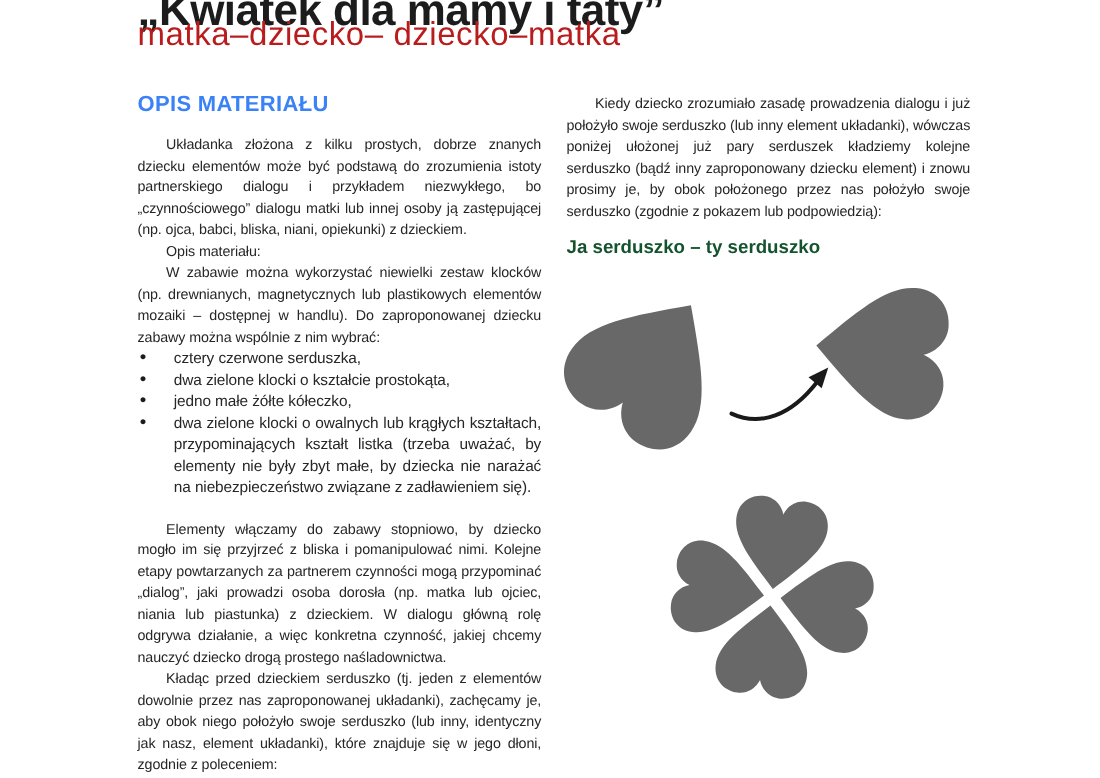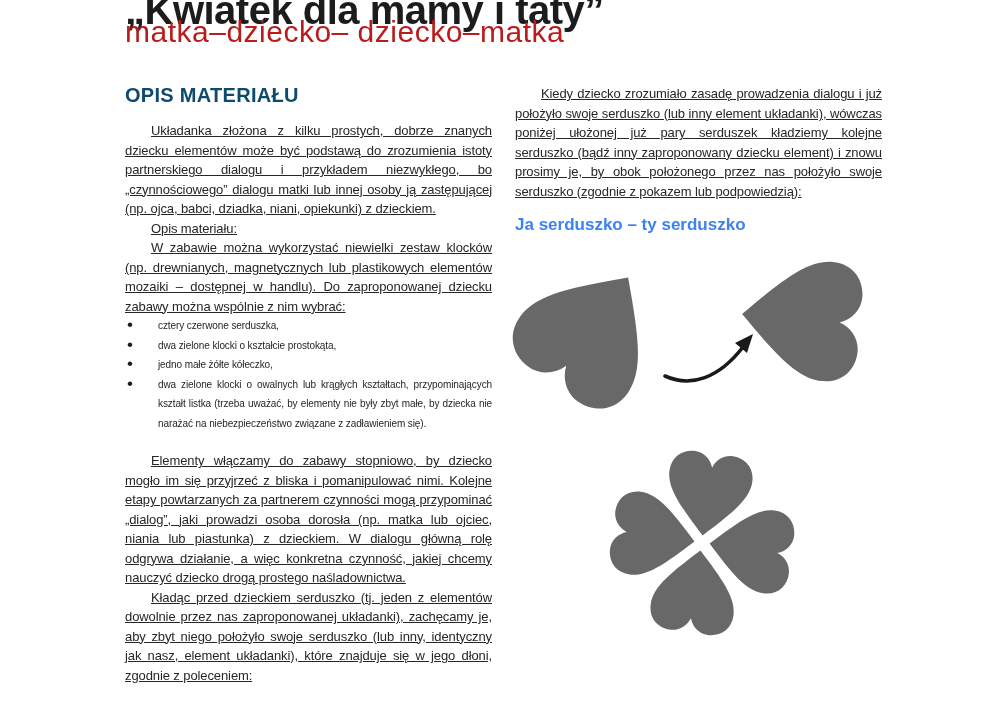--- a/index.html
+++ b/index.html
@@ -20,41 +20,41 @@
   .subtitle {
     position:absolute; left:125px; top:15px;
     font-size:30px; font-weight:300; letter-spacing:0.5px;
     color:#b91c1c; white-space:nowrap;
   }
   .col { position:absolute; top:84px; width:367px; }
   .col-left  { left:125px; }
   .col-right { left:515px; }
   .section-heading {
     font-size:20px; font-weight:800; letter-spacing:0.3px;
-    color:#0c4a6e; margin-bottom:14px;
+    color:#3b82f6; margin-bottom:14px;
   }
   .body-p {
     font-size:13px; line-height:19.5px; letter-spacing:-0.1px;
     text-align:justify; color:#262626;
   }
-  .indent { text-indent:26px;text-decoration:underline; }
+  .indent { text-indent:26px; }
   .gap-top { margin-top:18px; }
   ul.bullets { list-style:none; }
   ul.bullets li {
     position:relative; padding-left:33px;
-    font-size:10px; line-height:19.5px; letter-spacing:-0.1px;
+    font-size:14px; line-height:19.5px; letter-spacing:-0.1px;
     text-align:justify; color:#262626;
   }
   ul.bullets li::before {
     content:"\2022";
     position:absolute; left:2px; top:-1px;
     font-size:17px; color:#1c1c1c;
   }
   .sub-heading {
-    font-size:17px; font-weight:800; color:#3b82f6;
+    font-size:17px; font-weight:800; color:#14532d;
     margin-top:14px; line-height:19px;
   }
   .sub-heading.two-line { margin-top:6px; }
   .illustration { position:relative; width:367px; }
   .illo-pair { height:192px; margin-top:6px; }
   .illo-clover { height:212px; margin-top:8px; }
   .heart { position:absolute; }
   .heart-pair-left  { left:2px;   top:14px; width:150px; height:150px; transform:rotate(-145deg); }
   .heart-pair-right { left:216px; top:11px; width:136px; height:136px; transform:rotate(95deg); }
   .arrow-swoosh { position:absolute; left:146px; top:86px; width:104px; height:68px; }
@@ -71,31 +71,31 @@
 </head>
 <body>
 
 <div class="page">
 
   <div class="title">„Kwiatek dla mamy i taty”</div>
   <div class="subtitle">matka–dziecko–  dziecko–matka</div>
 
   <div class="col col-left">
     <div class="section-heading">OPIS MATERIAŁU</div>
-    <p class="body-p indent">Układanka złożona z kilku prostych, dobrze znanych dziecku elementów może być podstawą do zrozumienia istoty partnerskiego dialogu i przykładem niezwykłego, bo „czynnościowego” dialogu matki lub innej osoby ją zastępującej (np. ojca, babci, dziadka, niani, opiekunki) z dzieckiem.</p>
+    <p class="body-p indent">Układanka złożona z kilku prostych, dobrze znanych dziecku elementów może być podstawą do zrozumienia istoty partnerskiego dialogu i przykładem niezwykłego, bo „czynnościowego” dialogu matki lub innej osoby ją zastępującej (np. ojca, babci, bliska, niani, opiekunki) z dzieckiem.</p>
     <p class="body-p indent">Opis materiału:</p>
     <p class="body-p indent">W zabawie można wykorzystać niewielki zestaw klocków (np. drewnianych, magnetycznych lub plastikowych elementów mozaiki – dostępnej w handlu). Do zaproponowanej dziecku zabawy można wspólnie z nim wybrać:</p>
     <ul class="bullets">
       <li>cztery czerwone serduszka,</li>
       <li>dwa zielone klocki o kształcie prostokąta,</li>
       <li>jedno małe żółte kółeczko,</li>
       <li>dwa zielone klocki o owalnych lub krągłych kształtach, przypominających kształt listka (trzeba uważać, by elementy nie były zbyt małe, by dziecka nie narażać na niebezpieczeństwo związane z zadławieniem się).</li>
     </ul>
     <p class="body-p indent gap-top">Elementy włączamy do zabawy stopniowo, by dziecko mogło im się przyjrzeć z bliska i pomanipulować nimi. Kolejne etapy powtarzanych za partnerem czynności mogą przypominać „dialog”, jaki prowadzi osoba dorosła (np. matka lub ojciec, niania lub piastunka) z dzieckiem. W dialogu główną rolę odgrywa działanie, a więc konkretna czynność, jakiej chcemy nauczyć dziecko drogą prostego naśladownictwa.</p>
-    <p class="body-p indent">Kładąc przed dzieckiem serduszko (tj. jeden z elementów dowolnie przez nas zaproponowanej układanki), zachęcamy je, aby zbyt niego położyło swoje serduszko (lub inny, identyczny jak nasz, element układanki), które znajduje się w jego dłoni, zgodnie z poleceniem:</p>
+    <p class="body-p indent">Kładąc przed dzieckiem serduszko (tj. jeden z elementów dowolnie przez nas zaproponowanej układanki), zachęcamy je, aby obok niego położyło swoje serduszko (lub inny, identyczny jak nasz, element układanki), które znajduje się w jego dłoni, zgodnie z poleceniem:</p>
   </div>
 
   <div class="col col-right">
     <p class="body-p indent">Kiedy dziecko zrozumiało zasadę prowadzenia dialogu i już położyło swoje serduszko (lub inny element układanki), wówczas poniżej ułożonej już pary serduszek kładziemy kolejne serduszko (bądź inny zaproponowany dziecku element) i znowu prosimy je, by obok położonego przez nas położyło swoje serduszko (zgodnie z pokazem lub podpowiedzią):</p>
 
     <div class="sub-heading">Ja serduszko – ty serduszko</div>
 
     <div class="illustration illo-pair">
       <svg class="heart heart-pair-left" viewBox="0 0 100 100">
         <path d="M50,92 C24,66 6,48 6,29 C6,13 18,5 30,5 C39,5 47,11 50,20 C53,11 61,5 70,5 C82,5 94,13 94,29 C94,48 76,66 50,92 Z" fill="#686868"></path>

